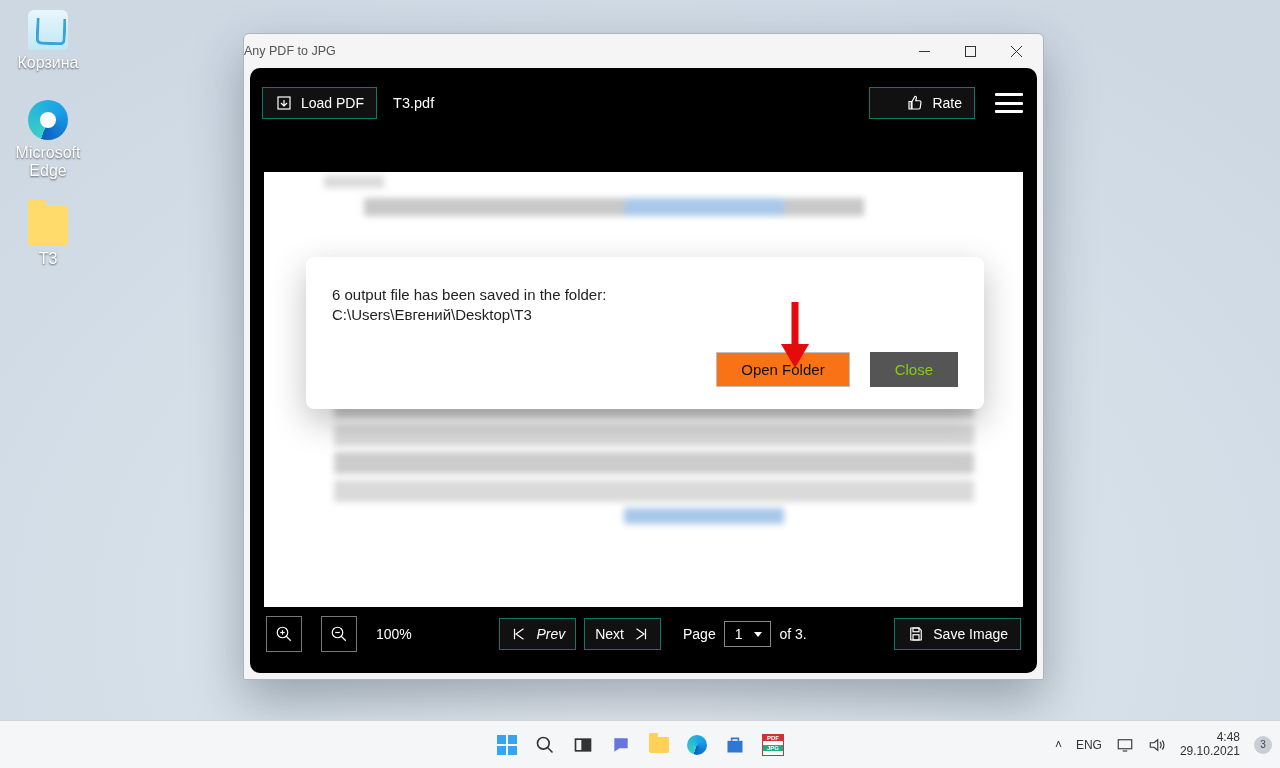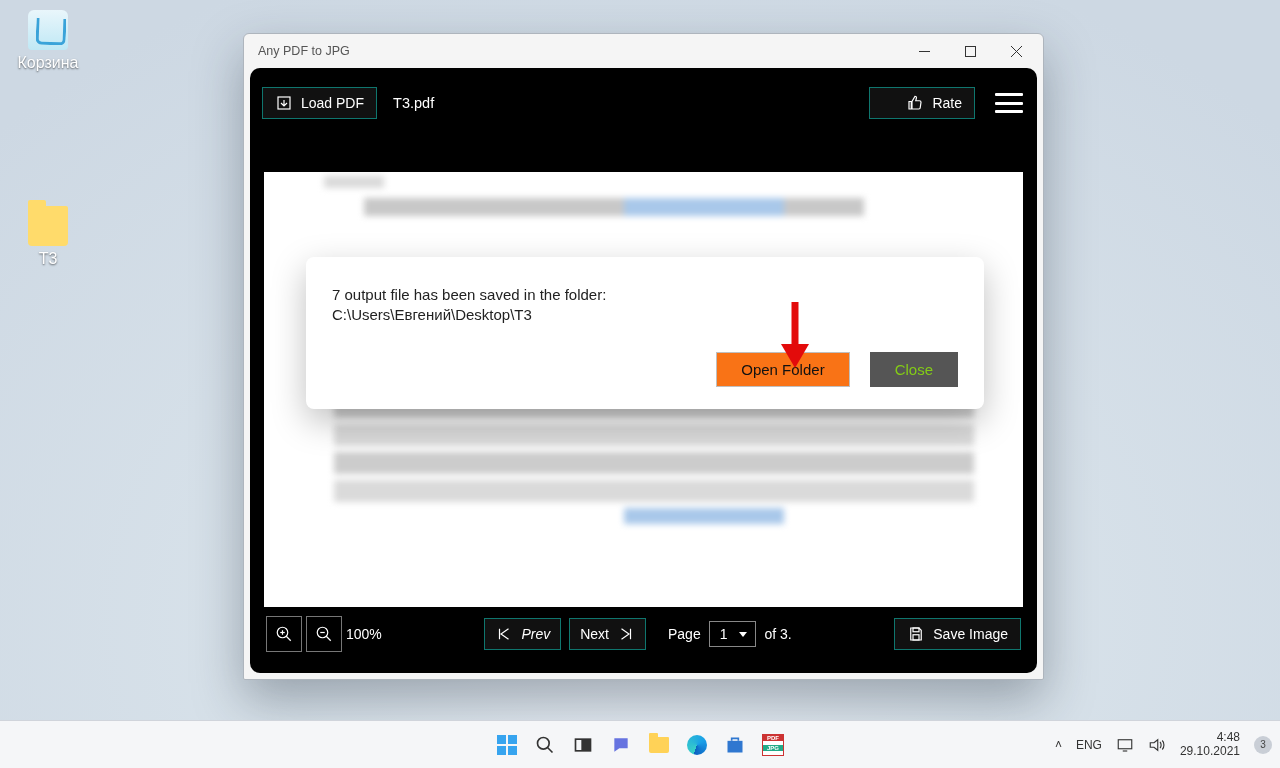--- a/index.html
+++ b/index.html
@@ -16,21 +16,21 @@
     .desktop-icon .img { width: 40px; height: 40px; margin: 0 auto 4px; }
     .bin-icon .img { background: linear-gradient(#e9f6fb,#bfe8f5); border-radius: 6px 6px 4px 4px; position: relative; }
     .bin-icon .img::before { content:""; position:absolute; left:8px; top:8px; width:24px; height:24px; border:3px solid #3aa3d9; border-top:none; border-radius:0 0 6px 6px; transform: rotate(2deg);}
     .edge-icon .img { background: conic-gradient(from 200deg,#39d0c7,#1a9fe8 60%,#0b5fc0); border-radius:50%; position:relative;}
     .edge-icon .img::after{content:"";position:absolute;left:12px;top:12px;width:16px;height:16px;border-radius:50%;background:#fff;}
     .folder-icon .img { background:#ffdb6b; border-radius:2px 2px 4px 4px; position:relative;}
     .folder-icon .img::before{content:"";position:absolute;left:0;top:-6px;width:18px;height:8px;background:#ffdb6b;border-radius:2px 2px 0 0;}
 
     
     .app-window { position:absolute; left:243px; top:33px; width:801px; height:647px; background:#f5f5f5; border:1px solid #aeb5bd; border-radius:6px 6px 2px 2px; box-shadow:0 20px 50px rgba(30,40,55,.35); display:flex; flex-direction:column; }
-    .titlebar { height:34px; display:flex; align-items:center; padding:0 4px 0 14px; font-size:12.5px; color:#555; }
+    .titlebar { height:34px; display:flex; align-items:center; padding:0 4px 0 0; font-size:12.5px; color:#555; }
     .title-controls { margin-left:auto; display:flex; }
     .winbtn { width:46px; height:34px; display:flex; align-items:center; justify-content:center; color:#333; cursor:pointer; font-size:11px; }
     .winbtn svg { width:11px; height:11px; stroke:#333; stroke-width:1; fill:none; }
 
     .app-body { flex:1; margin:0 6px 6px; background:#000; border-radius:10px; display:flex; flex-direction:column; padding:12px; color:#fff; }
     .app-toolbar { display:flex; align-items:center; height:46px; }
     .btn { border:1px solid #0f766e; background:#111; color:#fff; font-size:14px; padding:6px 12px; display:flex; align-items:center; gap:8px; cursor:pointer; }
     .btn svg{ width:18px;height:18px; stroke:#fff; fill:none; stroke-width:1.6;}
     .btn.light { background:#f97316; color:#111; border-color:#bfbfbf;}
     .btn.dark { background:#555; color:#84cc16; border-color:#555;}
@@ -44,21 +44,21 @@
     .page .blur { position:absolute; inset:0; filter:blur(3px);}
     .blk{position:absolute;background:#dadada;}
 
     .dialog { position:absolute; left:306px; top:257px; width:678px; background:#fff; border-radius:8px; box-shadow:0 12px 34px rgba(0,0,0,.25); padding:28px 26px 22px; font-size:15px; color:#222;}
     .dialog p{line-height:1.35;}
     .dialog-actions{display:flex; gap:20px; justify-content:flex-end; margin-top:26px;}
     .dialog .btn{font-size:15px; padding:8px 24px;}
 
     .arrow { position:absolute; left:777px; top:300px; width:36px; height:70px; pointer-events:none;}
 
-    .footbar { height:54px; display:flex; align-items:center; gap:4px; color:#fff; font-size:14px; padding:0 4px;}
+    .footbar { height:54px; display:flex; align-items:center; gap:19px; color:#fff; font-size:14px; padding:0 4px;}
     .sq{ width:36px; height:36px; border:1px solid #777; display:flex; align-items:center; justify-content:center; cursor:pointer;}
     .sq svg{width:18px;height:18px;stroke:#fff;fill:none;stroke-width:1.6;}
     .footbar .group{display:flex; gap:8px; align-items:center;}
     .page-select{ border:1px solid #888; background:#000; color:#fff; padding:4px 28px 4px 10px; position:relative;}
     .page-select::after{content:"";position:absolute;right:8px;top:50%;width:0;height:0;border-left:4px solid transparent;border-right:4px solid transparent;border-top:5px solid #fff;transform:translateY(-2px);}
     .save-btn{margin-left:auto;}
 
     
     .taskbar { position:absolute; left:0; right:0; bottom:0; height:48px; background:#f5f6f8; border-top:1px solid #d0d4db; display:flex; align-items:center;}
     .taskbar .center { position:absolute; left:50%; transform:translateX(-50%); display:flex; gap:10px;}
@@ -68,20 +68,24 @@
     .notif{ width:18px;height:18px;border-radius:50%;background:#c9ced6;display:flex;align-items:center;justify-content:center;font-size:10px;color:#444;}
   </style>
 </head>
 <body>
 
 <div class="desktop">
 
   <div class="desktop-icon bin-icon" style="left:8px; top:10px;">
     <div class="img"></div>
     <div>Корзина</div>
+  </div>
+  <div class="desktop-icon edge-icon" style="left:8px; top:100px;">
+    <div class="img"></div>
+    <div>Microsoft Edge</div>
   </div>
   <div class="desktop-icon folder-icon" style="left:8px; top:206px;">
     <div class="img"></div>
     <div>Т3</div>
   </div>
 
   <div class="app-window">
     <div class="titlebar">
       <span>Any PDF to JPG</span>
       <div class="title-controls">
@@ -186,21 +190,21 @@
               <rect x="8" y="4" width="8" height="5"></rect>
               <rect x="8" y="13" width="8" height="7"></rect>
             </svg>
           <span>Save Image</span>
         </div>
       </div>
     </div>
   </div>
 
   <div class="dialog">
-    <p>7 output file has been saved in the folder:</p>
+    <p>6 output file has been saved in the folder:</p>
     <p>C:\Users\Евгений\Desktop\Т3</p>
     <div class="dialog-actions">
       <div class="btn light">
           <span>Open Folder</span>
         </div>
       <div class="btn dark">
           <span>Close</span>
         </div>
     </div>
   </div>

